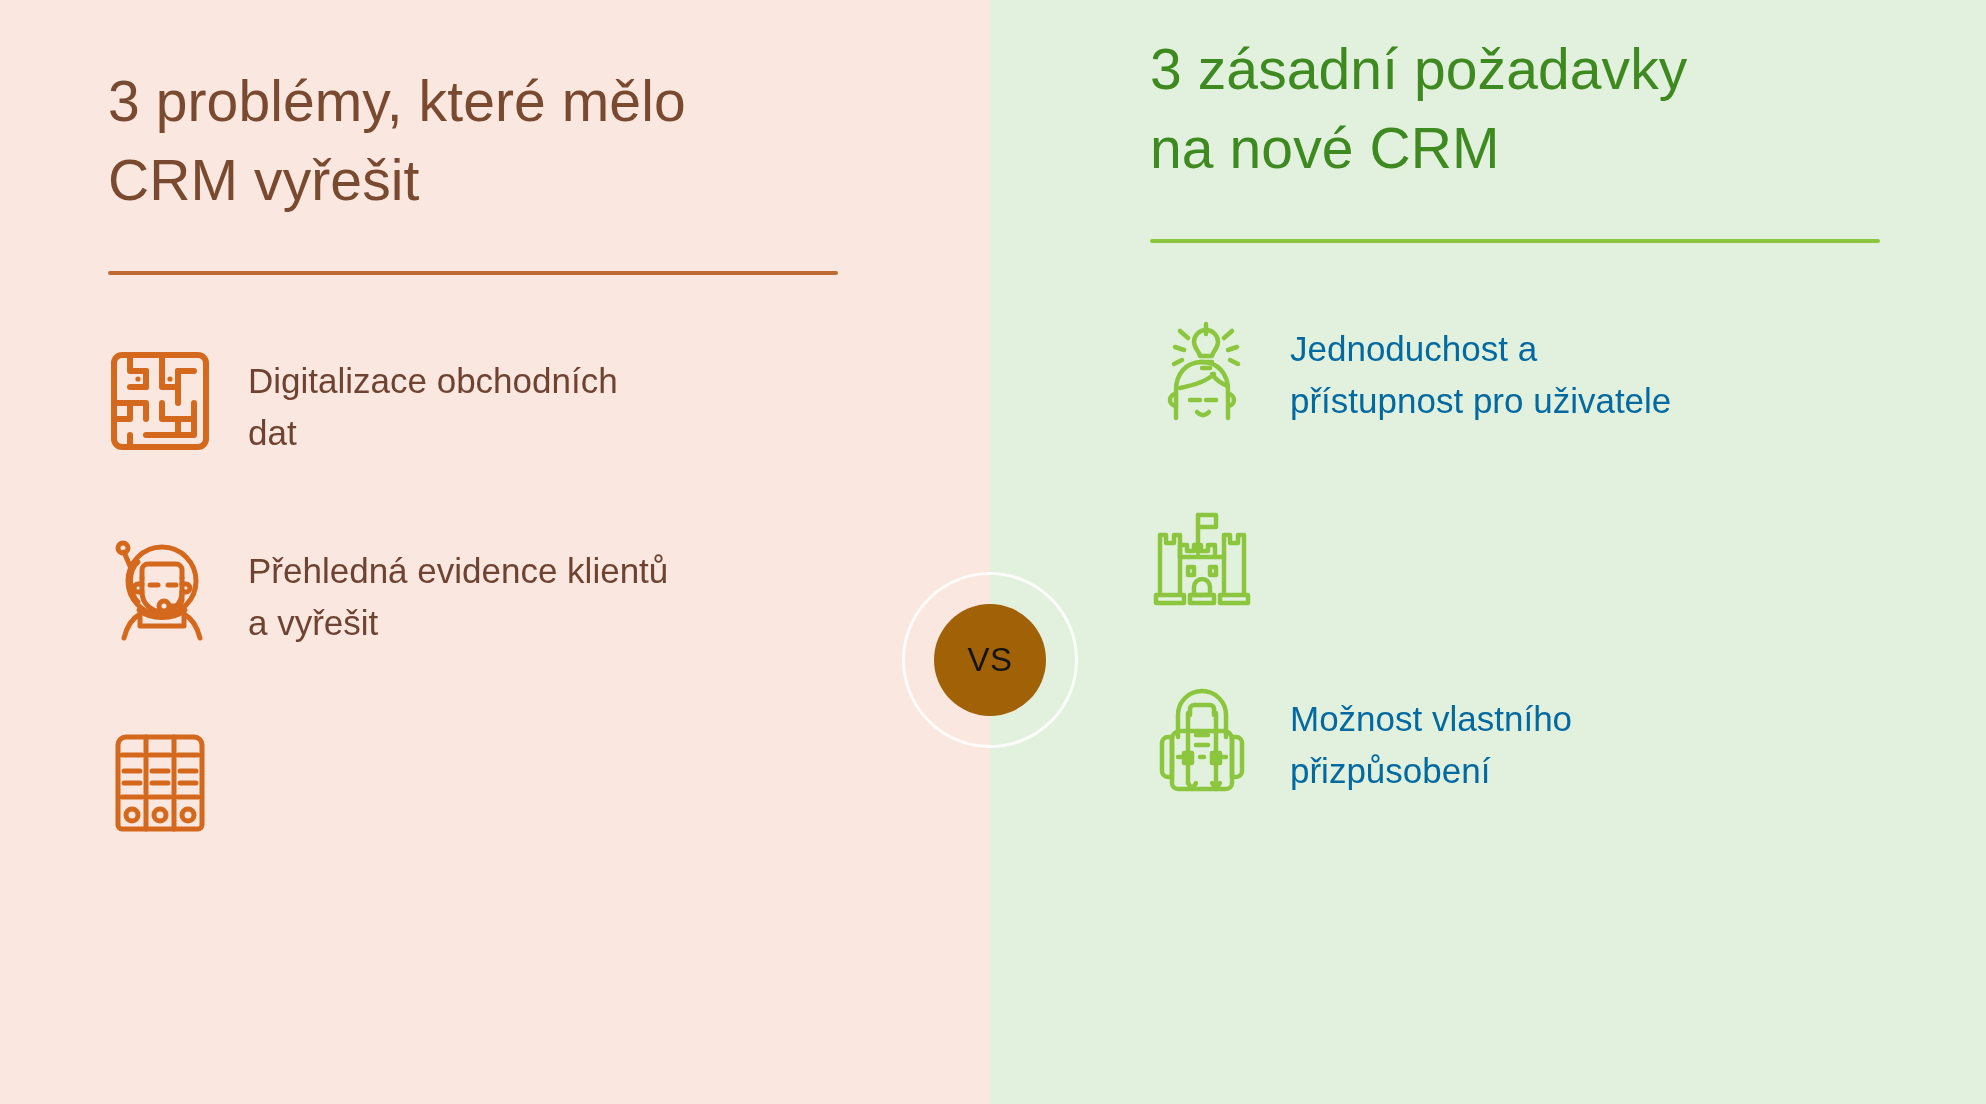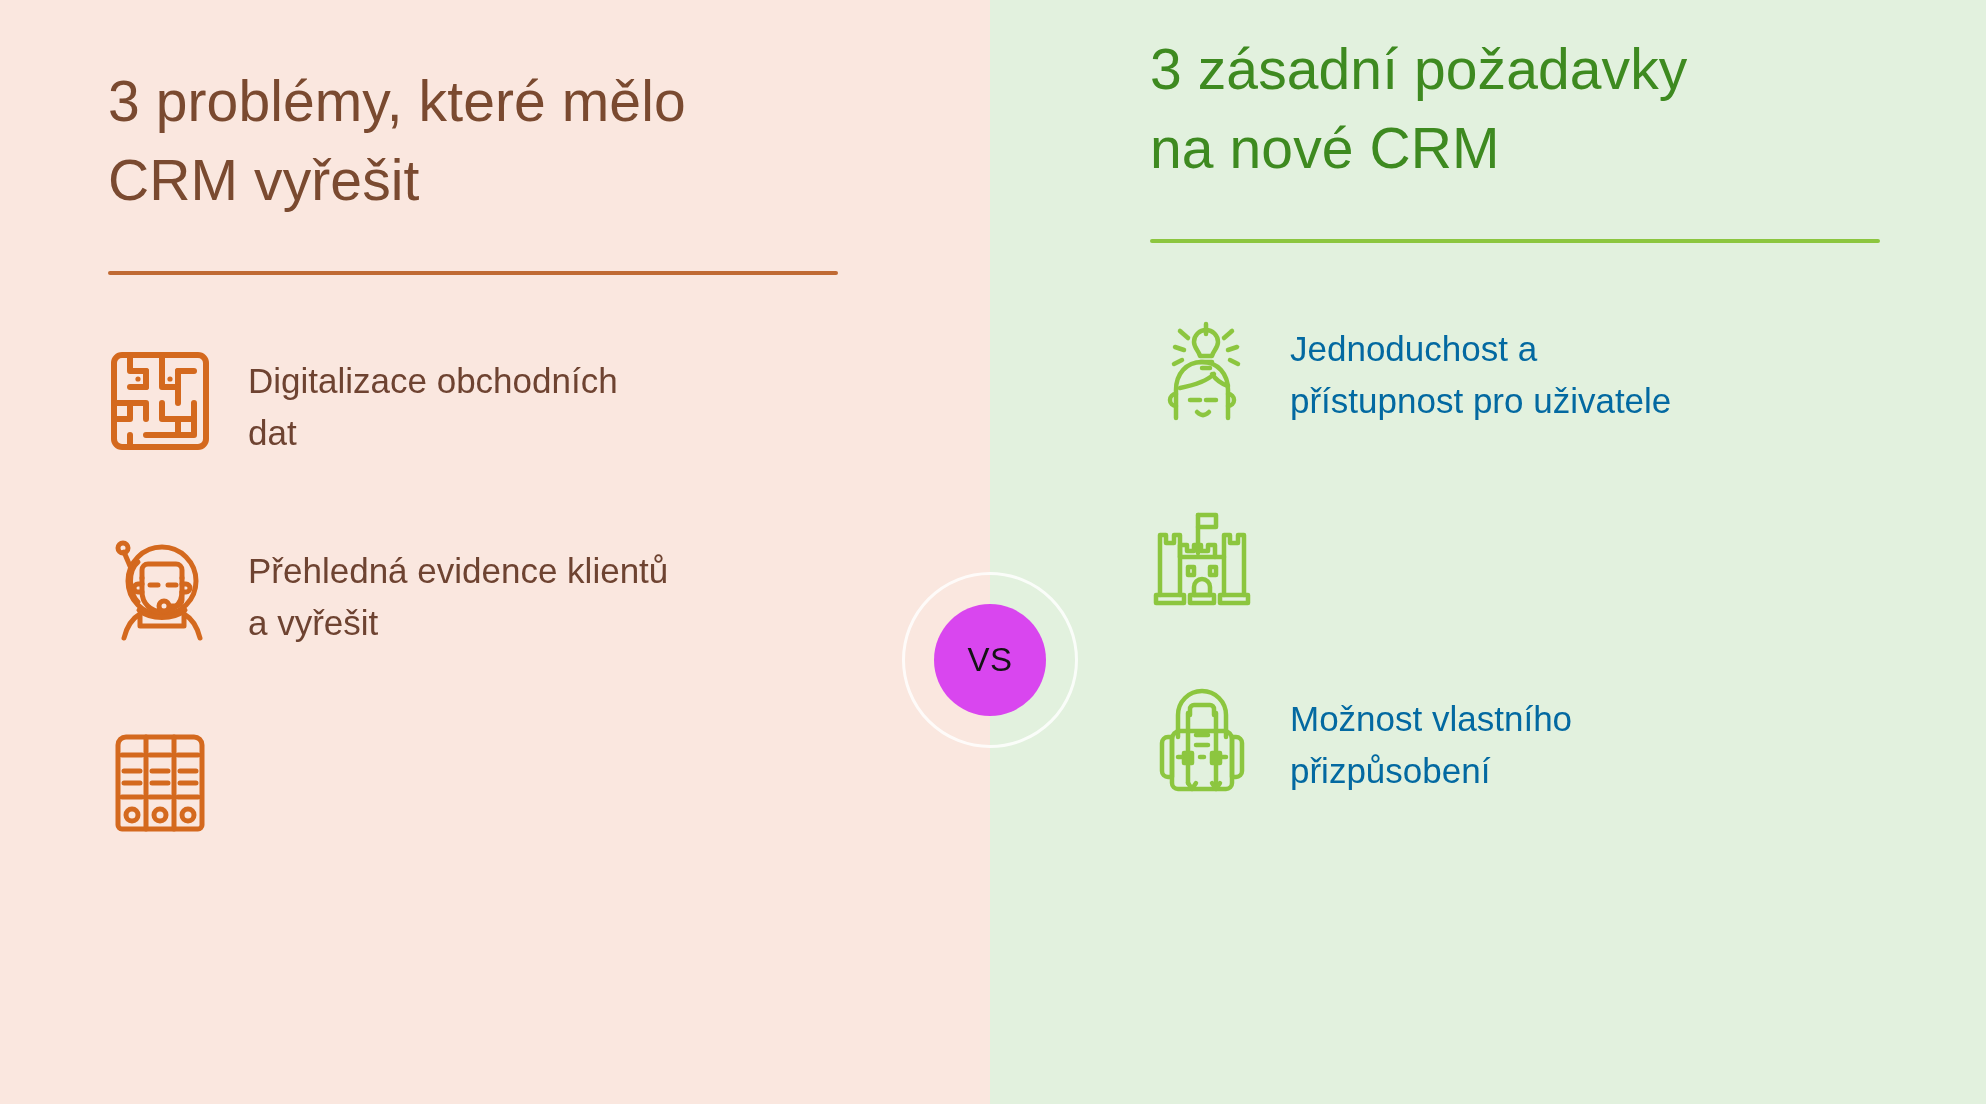--- a/index.html
+++ b/index.html
@@ -109,21 +109,21 @@
     inset: 0;
     border-radius: 50%;
     border: 3px solid rgba(255,255,255,0.82);
     box-sizing: border-box;
   }
   .vs-circle {
     position: relative;
     width: 112px;
     height: 112px;
     border-radius: 50%;
-    background: #d946ef;
+    background: #a16207;
     display: flex;
     align-items: center;
     justify-content: center;
     font-size: 33px;
     letter-spacing: 0.5px;
     color: #141414;
   }
 </style>
 </head>
 <body>

